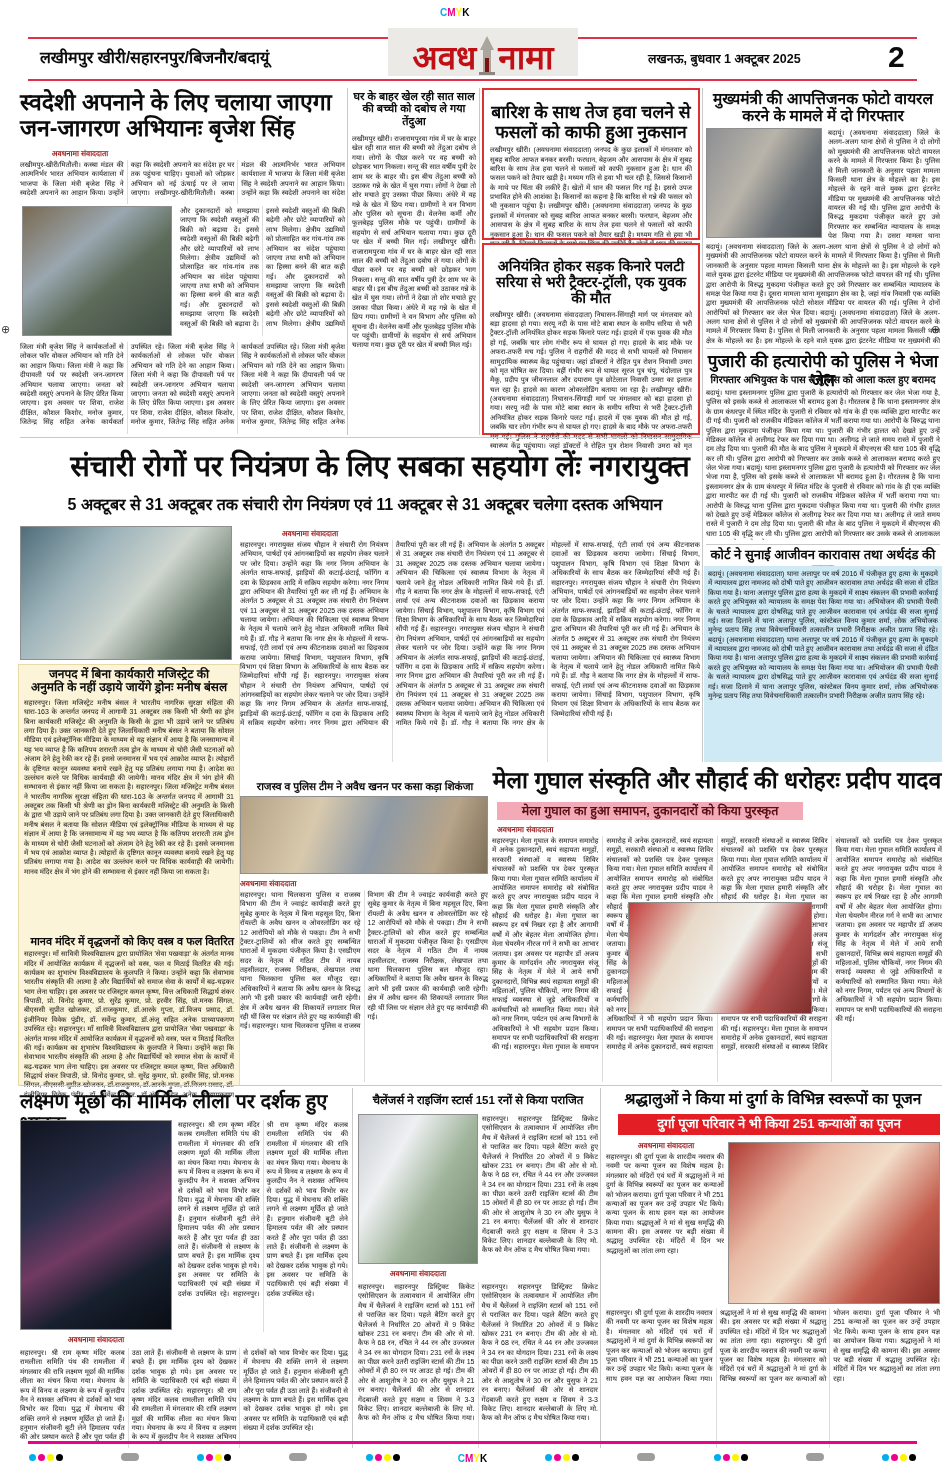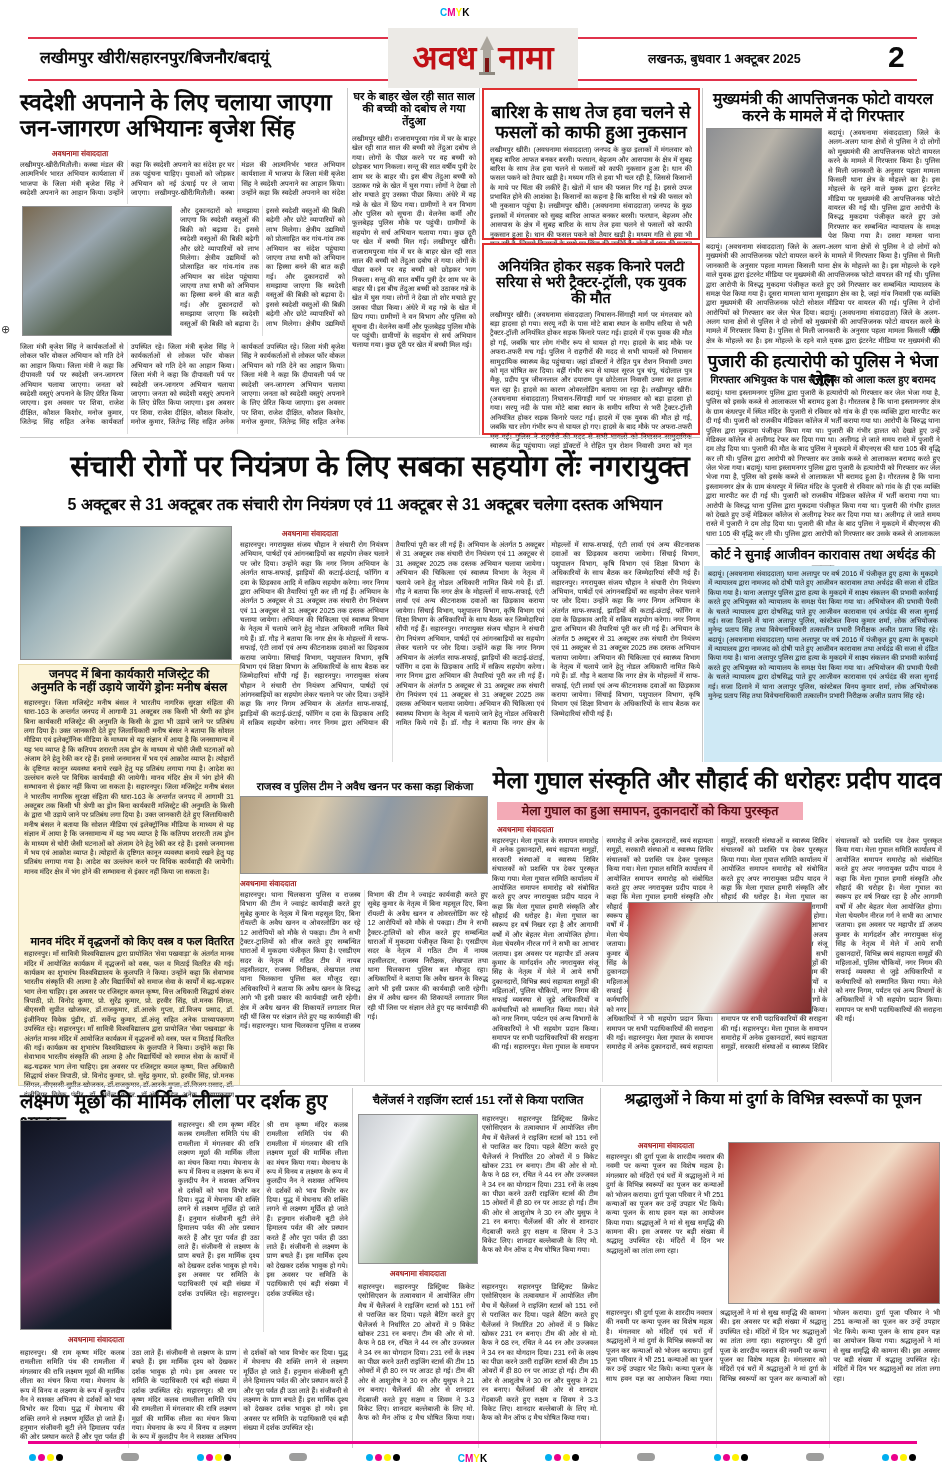--- a/index.html
+++ b/index.html
@@ -28,21 +28,21 @@
 
 <div class="page">
 
   <div class="abs" style="left:440px;top:2px;">
     <span class="cmyk-letter" style="color:#00aeef">C</span><span class="cmyk-letter" style="color:#ec008c">M</span><span class="cmyk-letter" style="color:#fff200">Y</span><span class="cmyk-letter" style="color:#000">K</span>
   </div>
 
   <div class="rule" style="left:28px;top:37px;width:889px;height:2px;"></div>
   <div class="rule" style="left:28px;top:79px;width:889px;height:2px;"></div>
   <div class="abs hl" style="left:40px;top:49px;width:320px;font-size:16px;">लखीमपुर खीरी/सहारनपुर/बिजनौर/बदायूं</div>
-  <div class="abs" style="left:388px;top:28px;width:190px;height:60px;background:#eceae6;text-align:center;">
+  <div class="abs" style="left:388px;top:28px;width:190px;height:48px;background:#eceae6;text-align:center;">
     <span style="font-size:33px;font-weight:bold;color:#c01015;line-height:60px;vertical-align:middle;">अवध</span><span style="display:inline-block;vertical-align:middle;margin:0 1px;"><svg width="20" height="40" viewBox="0 0 20 40">
           <rect x="6" y="12" width="8" height="26" fill="#aba69d"></rect>
           <polygon points="10,0 3,14 17,14" fill="#aba69d"></polygon>
           <rect x="8" y="22" width="4" height="16" fill="#7c1313"></rect>
           <rect x="2" y="36" width="16" height="3" fill="#8d887f"></rect>
         </svg></span><span style="font-size:33px;font-weight:bold;color:#c01015;line-height:60px;vertical-align:middle;">नामा</span>
   </div>
   <div class="abs hl" style="left:648px;top:52px;width:220px;font-size:12.5px;">लखनऊ, बुधवार 1 अक्टूबर 2025</div>
   <div class="abs hl" style="left:888px;top:40px;font-size:30px;">2</div>
 
@@ -126,20 +126,21 @@
   <div class="abs bt cols2" style="left:178px;top:1120px;width:170px;height:212px;">सहारनपुर। श्री राम कृष्ण मंदिर कलब रामलीला समिति पंथ की रामलीला में मंगलवार की रात्रि लक्ष्मण मूर्छा की मार्मिक लीला का मंचन किया गया। मेघनाथ के रूप में विनय व लक्ष्मण के रूप में कुलदीप नैन ने सशक्त अभिनय से दर्शकों को भाव विभोर कर दिया। युद्ध में मेघनाथ की शक्ति लगने से लक्ष्मण मूर्छित हो जाते हैं। हनुमान संजीवनी बूटी लेने हिमालय पर्वत की ओर प्रस्थान करते हैं और पूरा पर्वत ही उठा लाते हैं। संजीवनी से लक्ष्मण के प्राण बचते हैं। इस मार्मिक दृश्य को देखकर दर्शक भावुक हो गये। इस अवसर पर समिति के पदाधिकारी एवं बड़ी संख्या में दर्शक उपस्थित रहे। सहारनपुर। श्री राम कृष्ण मंदिर कलब रामलीला समिति पंथ की रामलीला में मंगलवार की रात्रि लक्ष्मण मूर्छा की मार्मिक लीला का मंचन किया गया। मेघनाथ के रूप में विनय व लक्ष्मण के रूप में कुलदीप नैन ने सशक्त अभिनय से दर्शकों को भाव विभोर कर दिया। युद्ध में मेघनाथ की शक्ति लगने से लक्ष्मण मूर्छित हो जाते हैं। हनुमान संजीवनी बूटी लेने हिमालय पर्वत की ओर प्रस्थान करते हैं और पूरा पर्वत ही उठा लाते हैं। संजीवनी से लक्ष्मण के प्राण बचते हैं। इस मार्मिक दृश्य को देखकर दर्शक भावुक हो गये। इस अवसर पर समिति के पदाधिकारी एवं बड़ी संख्या में दर्शक उपस्थित रहे।</div>
   <div class="abs bt cols3" style="left:20px;top:1348px;width:328px;height:100px;">सहारनपुर। श्री राम कृष्ण मंदिर कलब रामलीला समिति पंथ की रामलीला में मंगलवार की रात्रि लक्ष्मण मूर्छा की मार्मिक लीला का मंचन किया गया। मेघनाथ के रूप में विनय व लक्ष्मण के रूप में कुलदीप नैन ने सशक्त अभिनय से दर्शकों को भाव विभोर कर दिया। युद्ध में मेघनाथ की शक्ति लगने से लक्ष्मण मूर्छित हो जाते हैं। हनुमान संजीवनी बूटी लेने हिमालय पर्वत की ओर प्रस्थान करते हैं और पूरा पर्वत ही उठा लाते हैं। संजीवनी से लक्ष्मण के प्राण बचते हैं। इस मार्मिक दृश्य को देखकर दर्शक भावुक हो गये। इस अवसर पर समिति के पदाधिकारी एवं बड़ी संख्या में दर्शक उपस्थित रहे। सहारनपुर। श्री राम कृष्ण मंदिर कलब रामलीला समिति पंथ की रामलीला में मंगलवार की रात्रि लक्ष्मण मूर्छा की मार्मिक लीला का मंचन किया गया। मेघनाथ के रूप में विनय व लक्ष्मण के रूप में कुलदीप नैन ने सशक्त अभिनय से दर्शकों को भाव विभोर कर दिया। युद्ध में मेघनाथ की शक्ति लगने से लक्ष्मण मूर्छित हो जाते हैं। हनुमान संजीवनी बूटी लेने हिमालय पर्वत की ओर प्रस्थान करते हैं और पूरा पर्वत ही उठा लाते हैं। संजीवनी से लक्ष्मण के प्राण बचते हैं। इस मार्मिक दृश्य को देखकर दर्शक भावुक हो गये। इस अवसर पर समिति के पदाधिकारी एवं बड़ी संख्या में दर्शक उपस्थित रहे।</div>
 
   <div class="abs hl ctr" style="left:358px;top:1094px;width:240px;font-size:11.5px;">चैलेंजर्स ने राइजिंग स्टार्स 151 रनों से किया पराजित</div>
   <div class="photo" style="left:358px;top:1114px;width:120px;height:150px;background:linear-gradient(120deg,#c9cdd2 0%,#eef0f2 30%,#9fb49a 60%,#70856d 100%);"></div>
   <div class="abs bt" style="left:482px;top:1114px;width:116px;height:150px;">सहारनपुर। सहारनपुर डिस्ट्रिक्ट क्रिकेट एसोसिएशन के तत्वावधान में आयोजित लीग मैच में चैलेंजर्स ने राइजिंग स्टार्स को 151 रनों से पराजित कर दिया। पहले बैटिंग करते हुए चैलेंजर्स ने निर्धारित 20 ओवरों में 9 विकेट खोकर 231 रन बनाए। टीम की ओर से मो. कैफ ने 68 रन, रचित ने 44 रन और उज्जवल ने 34 रन का योगदान दिया। 231 रनों के लक्ष्य का पीछा करने उतरी राइजिंग स्टार्स की टीम 15 ओवरों में ही 80 रन पर आउट हो गई। टीम की ओर से आशुतोष ने 30 रन और युसुफ ने 21 रन बनाए। चैलेंजर्स की ओर से शानदार गेंदबाजी करते हुए सक्षम व शिवम ने 3-3 विकेट लिए। शानदार बल्लेबाजी के लिए मो. कैफ को मैन ऑफ द मैच घोषित किया गया।</div>
   <div class="abs byline" style="left:358px;top:1268px;width:120px;">अवधनामा संवाददाता</div>
   <div class="abs bt cols2" style="left:358px;top:1282px;width:240px;height:166px;">सहारनपुर। सहारनपुर डिस्ट्रिक्ट क्रिकेट एसोसिएशन के तत्वावधान में आयोजित लीग मैच में चैलेंजर्स ने राइजिंग स्टार्स को 151 रनों से पराजित कर दिया। पहले बैटिंग करते हुए चैलेंजर्स ने निर्धारित 20 ओवरों में 9 विकेट खोकर 231 रन बनाए। टीम की ओर से मो. कैफ ने 68 रन, रचित ने 44 रन और उज्जवल ने 34 रन का योगदान दिया। 231 रनों के लक्ष्य का पीछा करने उतरी राइजिंग स्टार्स की टीम 15 ओवरों में ही 80 रन पर आउट हो गई। टीम की ओर से आशुतोष ने 30 रन और युसुफ ने 21 रन बनाए। चैलेंजर्स की ओर से शानदार गेंदबाजी करते हुए सक्षम व शिवम ने 3-3 विकेट लिए। शानदार बल्लेबाजी के लिए मो. कैफ को मैन ऑफ द मैच घोषित किया गया। सहारनपुर। सहारनपुर डिस्ट्रिक्ट क्रिकेट एसोसिएशन के तत्वावधान में आयोजित लीग मैच में चैलेंजर्स ने राइजिंग स्टार्स को 151 रनों से पराजित कर दिया। पहले बैटिंग करते हुए चैलेंजर्स ने निर्धारित 20 ओवरों में 9 विकेट खोकर 231 रन बनाए। टीम की ओर से मो. कैफ ने 68 रन, रचित ने 44 रन और उज्जवल ने 34 रन का योगदान दिया। 231 रनों के लक्ष्य का पीछा करने उतरी राइजिंग स्टार्स की टीम 15 ओवरों में ही 80 रन पर आउट हो गई। टीम की ओर से आशुतोष ने 30 रन और युसुफ ने 21 रन बनाए। चैलेंजर्स की ओर से शानदार गेंदबाजी करते हुए सक्षम व शिवम ने 3-3 विकेट लिए। शानदार बल्लेबाजी के लिए मो. कैफ को मैन ऑफ द मैच घोषित किया गया।</div>
 
   <div class="abs hl ctr" style="left:604px;top:1090px;width:338px;font-size:15.5px;">श्रद्धालुओं ने किया मां दुर्गा के विभिन्न स्वरूपों का पूजन</div>
+  <div class="abs hl ctr" style="left:618px;top:1114px;width:322px;font-size:13px;background:#e31e24;color:#ffffff;padding:3px 0;">दुर्गा पूजा परिवार ने भी किया 251 कन्याओं का पूजन</div>
   <div class="abs byline" style="left:606px;top:1140px;width:120px;">अवधनामा संवाददाता</div>
   <div class="abs bt" style="left:606px;top:1152px;width:118px;height:152px;">सहारनपुर। श्री दुर्गा पूजा के शारदीय नवरात्र की नवमी पर कन्या पूजन का विशेष महत्व है। मंगलवार को मंदिरों एवं घरों में श्रद्धालुओं ने मां दुर्गा के विभिन्न स्वरूपों का पूजन कर कन्याओं को भोजन कराया। दुर्गा पूजा परिवार ने भी 251 कन्याओं का पूजन कर उन्हें उपहार भेंट किये। कन्या पूजन के साथ हवन यज्ञ का आयोजन किया गया। श्रद्धालुओं ने मां से सुख समृद्धि की कामना की। इस अवसर पर बड़ी संख्या में श्रद्धालु उपस्थित रहे। मंदिरों में दिन भर श्रद्धालुओं का तांता लगा रहा।</div>
   <div class="photo" style="left:728px;top:1142px;width:212px;height:162px;background:linear-gradient(130deg,#b03a33 0%,#e8b9a4 30%,#f2ddc8 50%,#c25b4c 75%,#8a2f28 100%);"></div>
   <div class="abs bt cols3" style="left:606px;top:1308px;width:334px;height:140px;">सहारनपुर। श्री दुर्गा पूजा के शारदीय नवरात्र की नवमी पर कन्या पूजन का विशेष महत्व है। मंगलवार को मंदिरों एवं घरों में श्रद्धालुओं ने मां दुर्गा के विभिन्न स्वरूपों का पूजन कर कन्याओं को भोजन कराया। दुर्गा पूजा परिवार ने भी 251 कन्याओं का पूजन कर उन्हें उपहार भेंट किये। कन्या पूजन के साथ हवन यज्ञ का आयोजन किया गया। श्रद्धालुओं ने मां से सुख समृद्धि की कामना की। इस अवसर पर बड़ी संख्या में श्रद्धालु उपस्थित रहे। मंदिरों में दिन भर श्रद्धालुओं का तांता लगा रहा। सहारनपुर। श्री दुर्गा पूजा के शारदीय नवरात्र की नवमी पर कन्या पूजन का विशेष महत्व है। मंगलवार को मंदिरों एवं घरों में श्रद्धालुओं ने मां दुर्गा के विभिन्न स्वरूपों का पूजन कर कन्याओं को भोजन कराया। दुर्गा पूजा परिवार ने भी 251 कन्याओं का पूजन कर उन्हें उपहार भेंट किये। कन्या पूजन के साथ हवन यज्ञ का आयोजन किया गया। श्रद्धालुओं ने मां से सुख समृद्धि की कामना की। इस अवसर पर बड़ी संख्या में श्रद्धालु उपस्थित रहे। मंदिरों में दिन भर श्रद्धालुओं का तांता लगा रहा।</div>
 
   <div class="abs" style="left:28px;top:1441px;width:889px;height:3px;background:#ec008c;"></div>
   <div class="abs" style="left:28px;top:1448px;width:889px;display:flex;justify-content:space-between;align-items:center;">
     <span class="dots"><span style="background:#00aeef"></span><span style="background:#ec008c"></span><span style="background:#fff200"></span><span style="background:#000"></span></span>
     <span class="gpill"></span>
     <span class="dots"><span style="background:#00aeef"></span><span style="background:#ec008c"></span><span style="background:#fff200"></span><span style="background:#000"></span></span>

